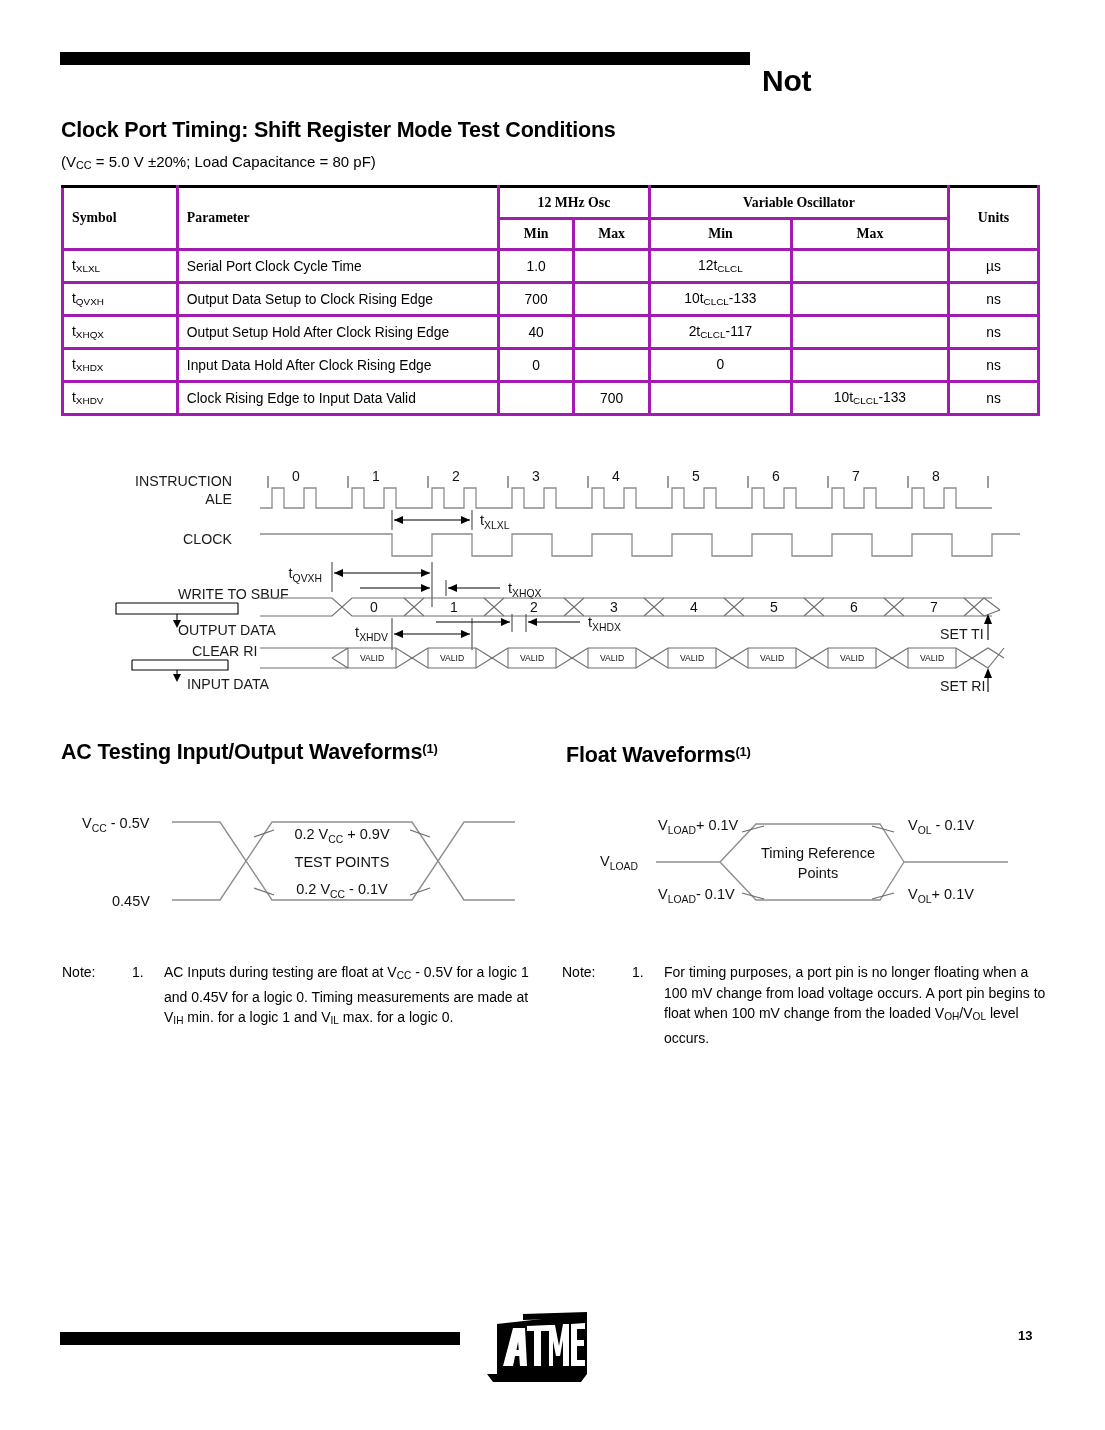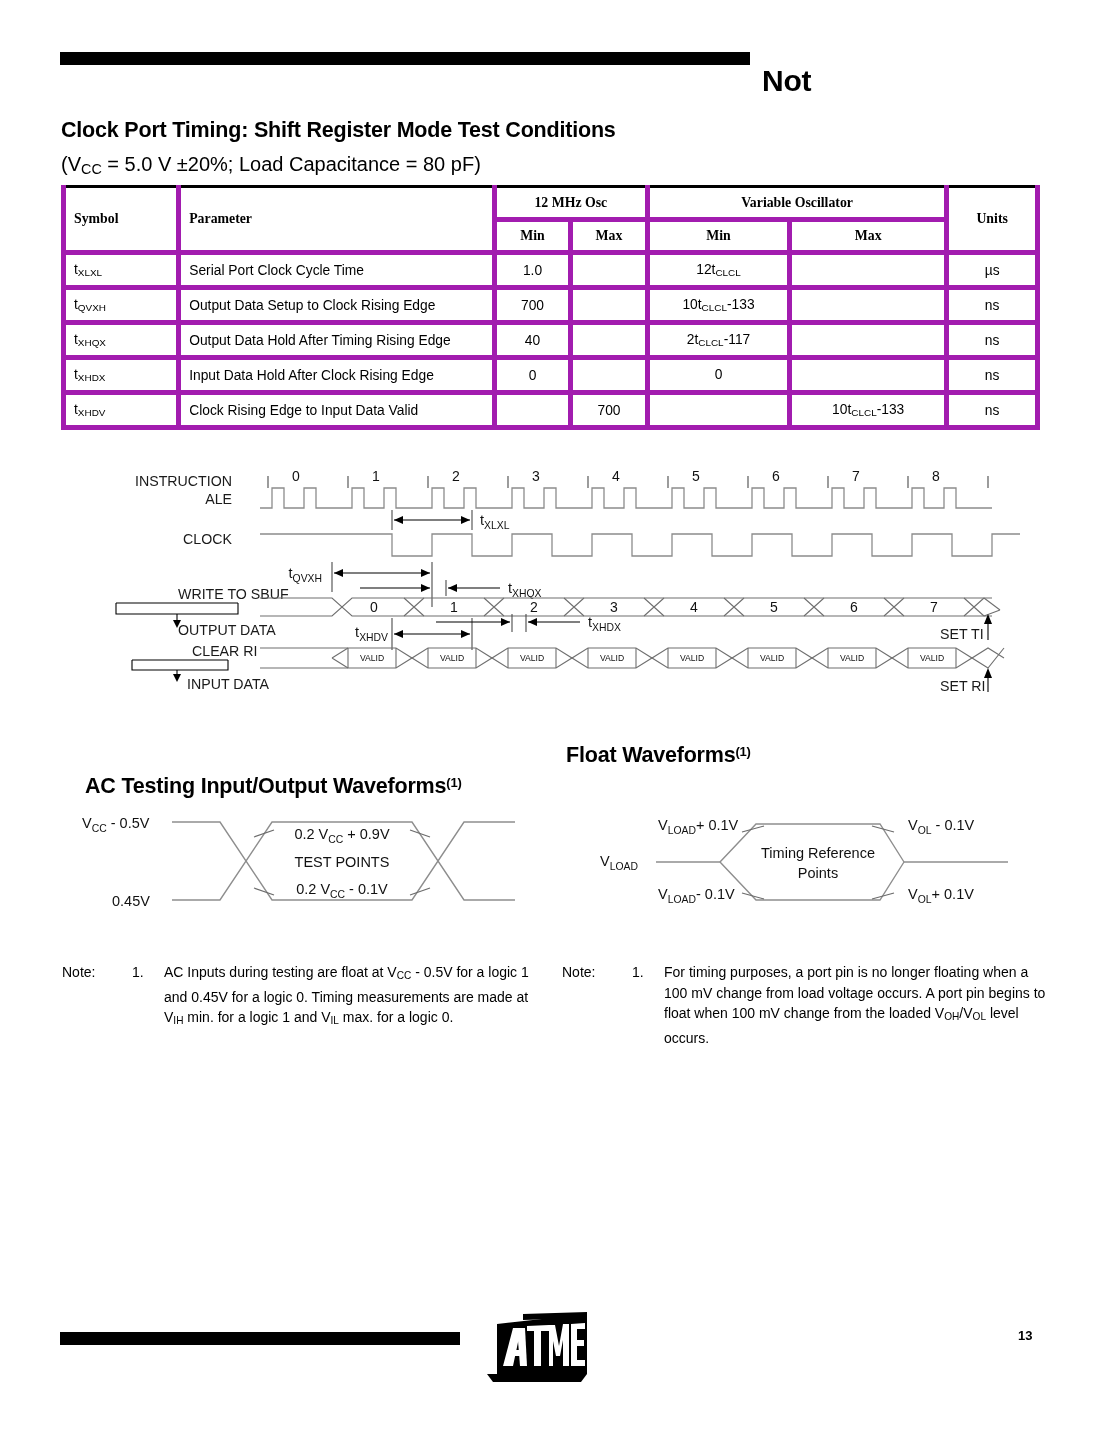--- a/index.html
+++ b/index.html
@@ -46,37 +46,37 @@
   .h1 {
     position: absolute;
     font-size: 21.5px;
     font-weight: bold;
     letter-spacing: -0.2px;
     white-space: nowrap;
   }
   .h1 sup { font-size: 13px; font-weight: bold; }
   .subcaption {
     position: absolute;
-    font-size: 20px;
+    font-size: 15px;
     white-space: nowrap;
   }
   sub { font-size: 0.72em; vertical-align: -0.22em; }
   sup { font-size: 0.72em; vertical-align: 0.45em; }
 
   
   .tbl {
     position: absolute;
     left: 61px;
     top: 185px;
     width: 979px;
     border-collapse: collapse;
     font-size: 13.8px;
   }
   .tbl td, .tbl th {
-    border: 5px solid #a21caf;
+    border: 3px solid #a21caf;
     padding: 0 8px;
     text-align: left;
     font-weight: normal;
     vertical-align: middle;
   }
   .tbl thead tr:first-child > * { border-top: 3px solid #000; }
   .tbl th { font-weight: bold; font-family: Liberation Serif, serif; }
   .tbl .c { text-align: center; }
   .tbl .hrow1 th { height: 29px; }
   .tbl .hrow2 th { height: 28px; }
@@ -202,21 +202,21 @@
         <td><span>t</span><sub>QVXH</sub></td>
         <td>Output Data Setup to Clock Rising Edge</td>
         <td class="c">700</td>
         <td class="c"></td>
         <td class="c"><span>10t</span><sub>CLCL</sub><span>-133</span></td>
         <td class="c"><span></span><sub></sub><span></span></td>
         <td class="c">ns</td>
       </tr>
       <tr>
         <td><span>t</span><sub>XHQX</sub></td>
-        <td>Output Data Hold After Timing Rising Edge</td>
+        <td>Output Setup Hold After Clock Rising Edge</td>
         <td class="c">40</td>
         <td class="c"></td>
         <td class="c"><span>2t</span><sub>CLCL</sub><span>-117</span></td>
         <td class="c"><span></span><sub></sub><span></span></td>
         <td class="c">ns</td>
       </tr>
       <tr>
         <td><span>t</span><sub>XHDX</sub></td>
         <td>Input Data Hold After Clock Rising Edge</td>
         <td class="c">0</td>
@@ -419,21 +419,21 @@
     </g>
     <g>
       <text class="wflabel" x="880" y="229">SET RI</text>
       <line class="blk-thin" x1="928" y1="230" x2="928" y2="212"></line>
       <path d="M924,216 L932,216 L928,206 Z" fill="#000"></path>
     </g>
 
   </svg>
   </div>
 
-  <div class="h1" style="left:61px; top:774px;margin-left:24px;">
+  <div class="h1" style="left:61px; top:740px;">
     <span>AC Testing Input/Output Waveforms</span><sup>(1)</sup>
   </div>
 
   <div class="fig" style="left:60px; top:800px;">
   <svg width="480" height="125" viewBox="0 0 480 125" xmlns="http://www.w3.org/2000/svg">
 
     <text class="figlabel" x="22" y="28"><tspan>V</tspan><tspan class="figsub" dy="4">CC</tspan><tspan dy="-4"> -  0.5V</tspan></text>
 
     <text class="figlabel" x="52" y="106">0.45V</text>
 

